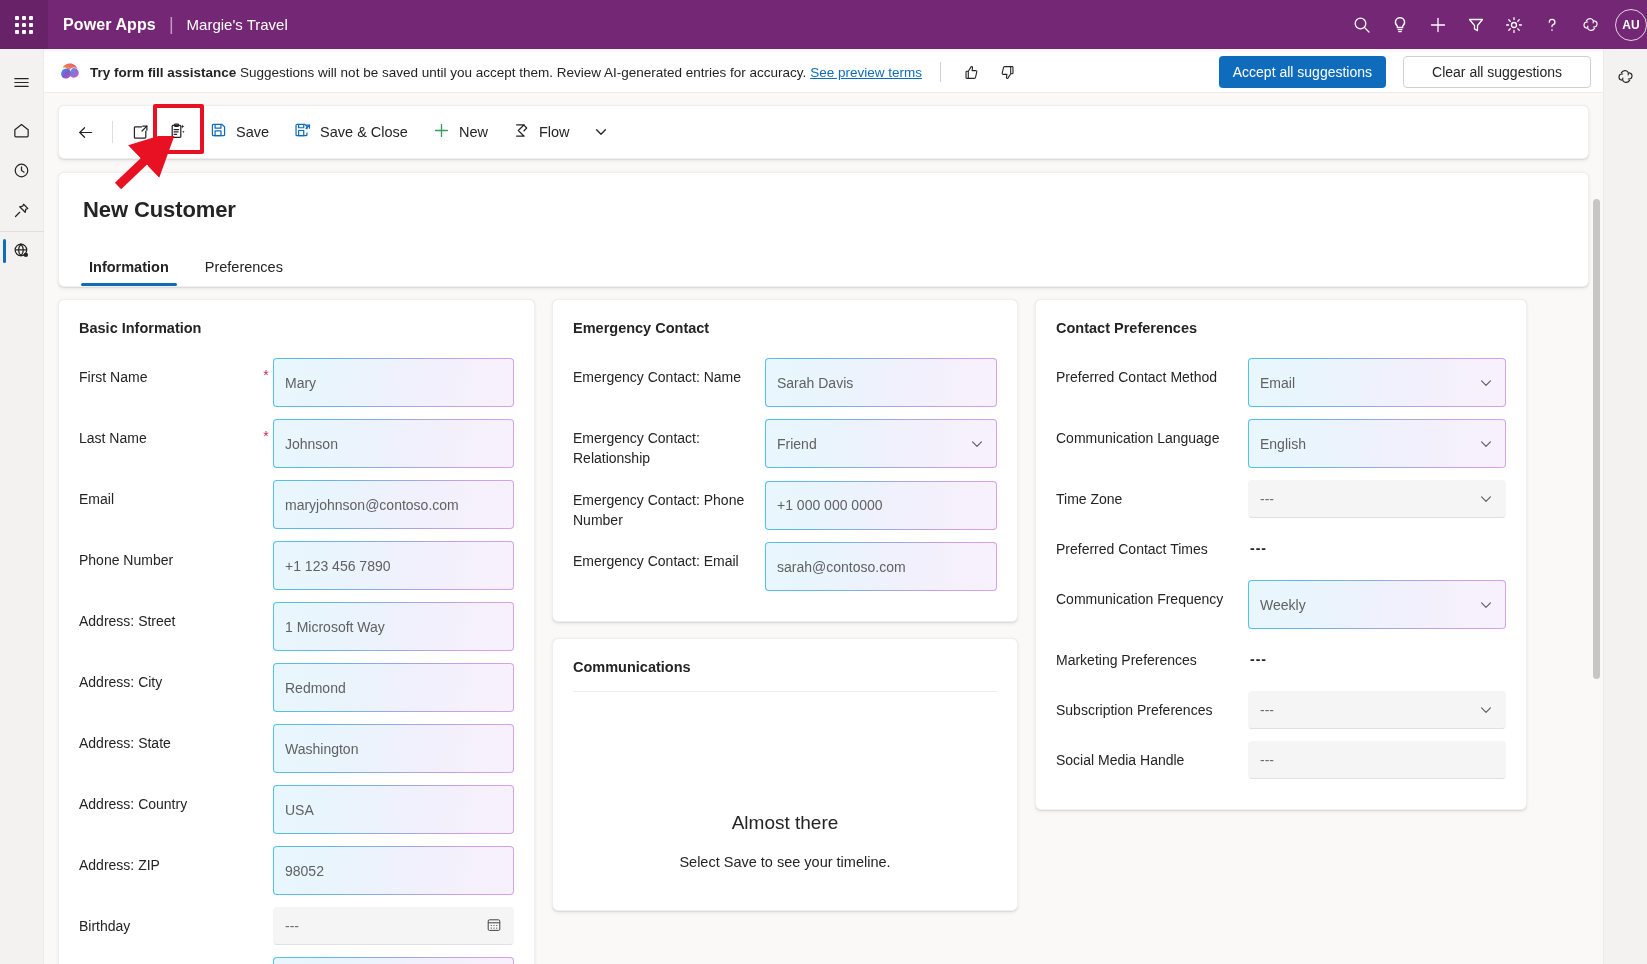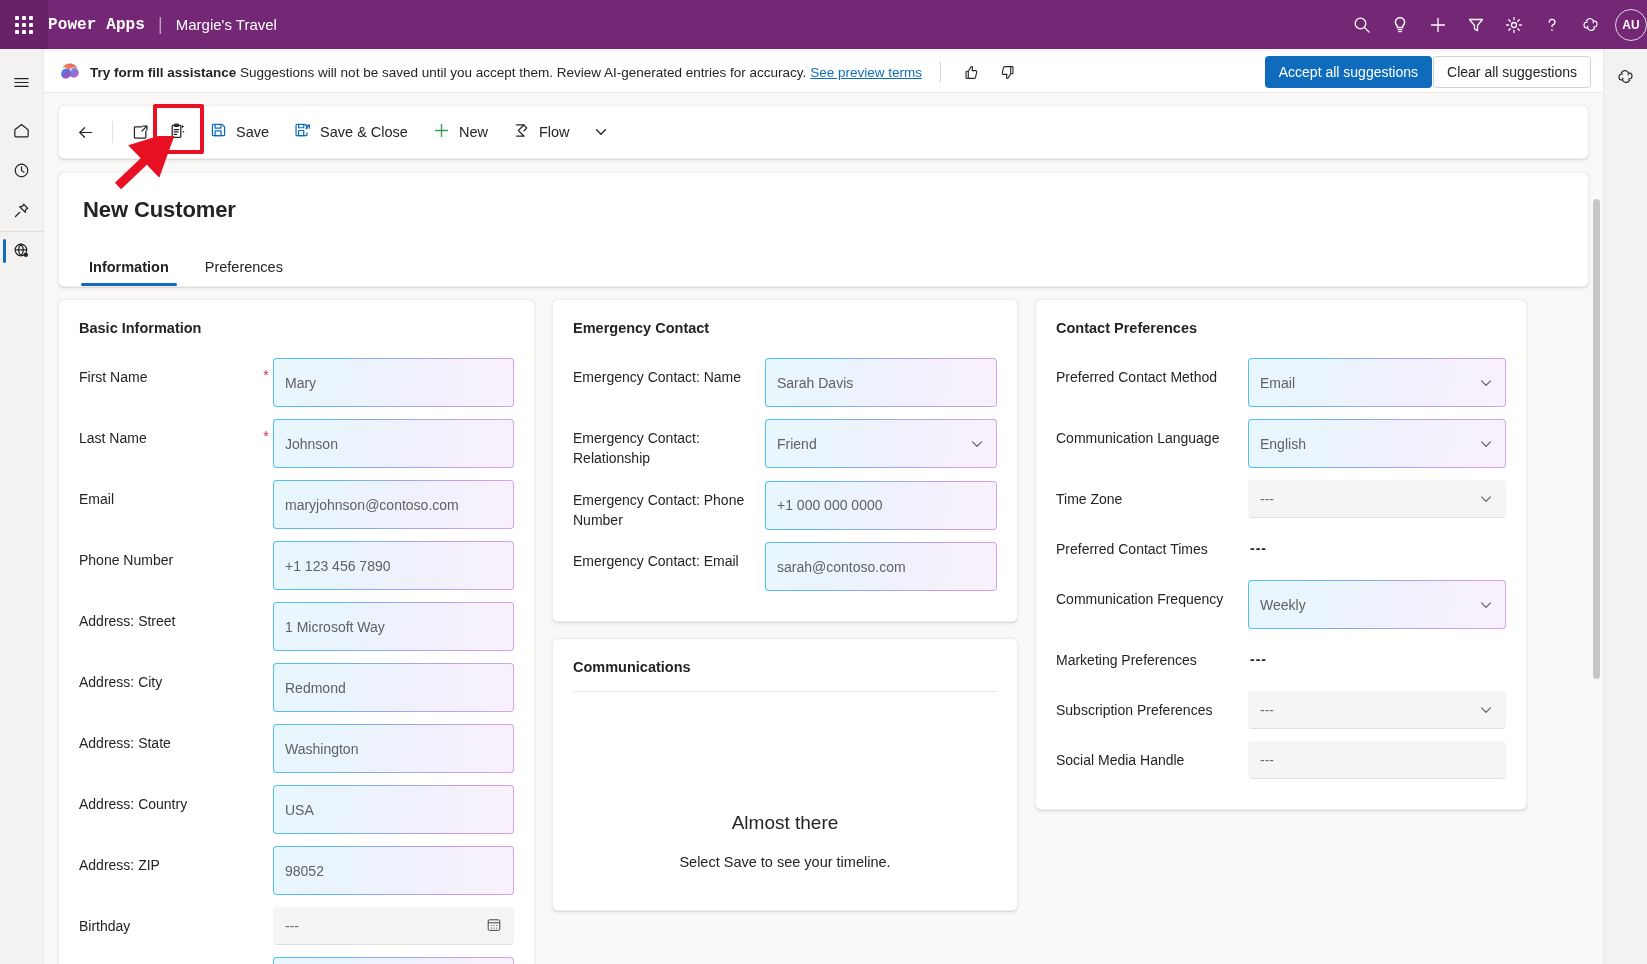--- a/index.html
+++ b/index.html
@@ -14,21 +14,21 @@
   .topbar {
     position: absolute; top: 0; left: 0; width: 1647px; height: 49px;
     background: #742774; display: flex; align-items: center;
   }
   .waffle {
     width: 48px; height: 49px; display: flex; align-items: center; justify-content: center;
     background: #682268; cursor: pointer;
   }
   .waffle-grid { display: grid; grid-template-columns: repeat(3,4px); grid-gap: 3px; }
   .waffle-grid i { width: 4px; height: 4px; background: #fff; border-radius: 1px; display: block; }
-  .brand { color: #fff; font-size: 16px; font-weight: bold; letter-spacing: .1px; font-family: Liberation Mono, monospace; }
+  .brand { color: #fff; font-size: 16px; font-weight: bold; margin-left: 15px; letter-spacing: .1px; }
   .brand-sep { color: #c39cc3; margin: 0 13px; font-weight: 300; font-size: 18px; }
   .app-name { color: #fff; font-size: 15px; font-weight: normal; }
   .top-actions { margin-left: auto; display: flex; align-items: center; }
   .top-icon {
     width: 38px; height: 38px; display: flex; align-items: center; justify-content: center;
     color: #fff; cursor: pointer; border-radius: 3px;
   }
   .avatar {
     width: 32px; height: 32px; border-radius: 50%; border: 1px solid #e3d2e3;
     display: flex; align-items: center; justify-content: center;
@@ -69,28 +69,28 @@
   .banner {
     height: 41px; background: #fff; border-bottom: 1px solid #edebe9;
     display: flex; align-items: center; padding: 0 12px 0 16px; gap: 10px;
   }
   .copilot-dot { width: 20px; height: 20px; flex: 0 0 20px; }
   .banner-text { font-size: 13.5px; color: #242424; white-space: nowrap; }
   .banner-text b { font-weight: bold; }
   .banner-link { color: #0f6cbd; text-decoration: underline; cursor: pointer; }
   .banner-divider { width: 1px; height: 20px; background: #d1d1d1; margin: 0 8px; }
   .thumb { width: 26px; height: 26px; display: flex; align-items: center; justify-content: center; cursor: pointer; color: #242424; }
-  .banner-right { margin-left: auto; display: flex; align-items: center; gap: 1px; }
+  .banner-right { margin-left: auto; display: flex; align-items: center; gap: 17px; }
   .btn-primary {
     background: #0f6cbd; color: #fff; border: none; border-radius: 4px;
     font-size: 14px; font-family: inherit; padding: 7px 14px; cursor: pointer; height: 32px;
   }
   .btn-secondary {
     background: #fff; color: #242424; border: 1px solid #d1d1d1; border-radius: 4px;
-    font-size: 14px; font-family: inherit; padding: 7px 13px; cursor: pointer; height: 32px;
+    font-size: 14px; font-family: inherit; padding: 7px 28px; cursor: pointer; height: 32px;
   }
 
   
   .scrollbody { height: 874px; position: relative; overflow: hidden; padding: 12px 14px 0 14px; }
 
   
   .cmdbar {
     background: #fff; border: 1px solid #f0eff0; border-radius: 6px;
     height: 54px; display: flex; align-items: center; padding: 0 8px; gap: 2px;
     box-shadow: 0 .3px .9px rgba(0,0,0,.07), 0 1.6px 3.6px rgba(0,0,0,.07);

